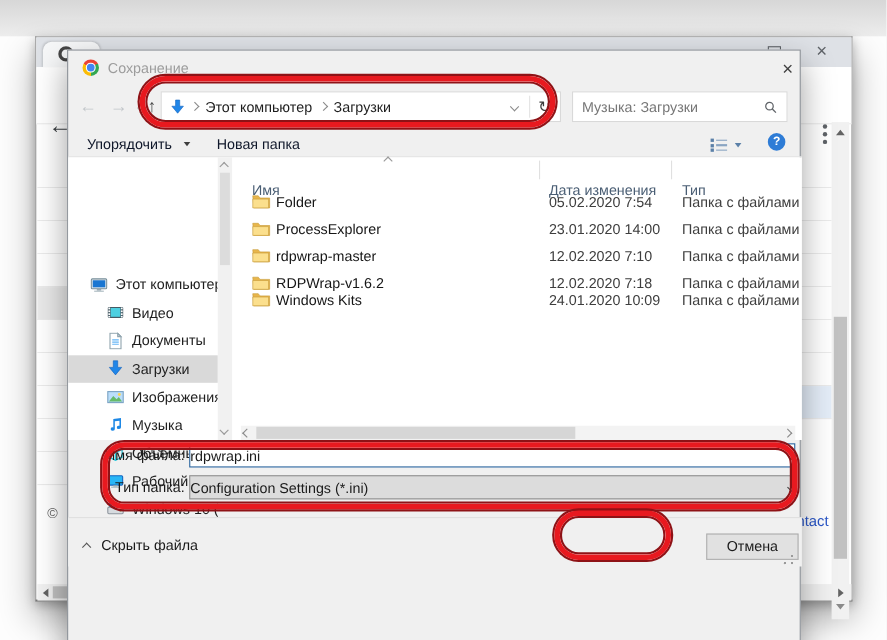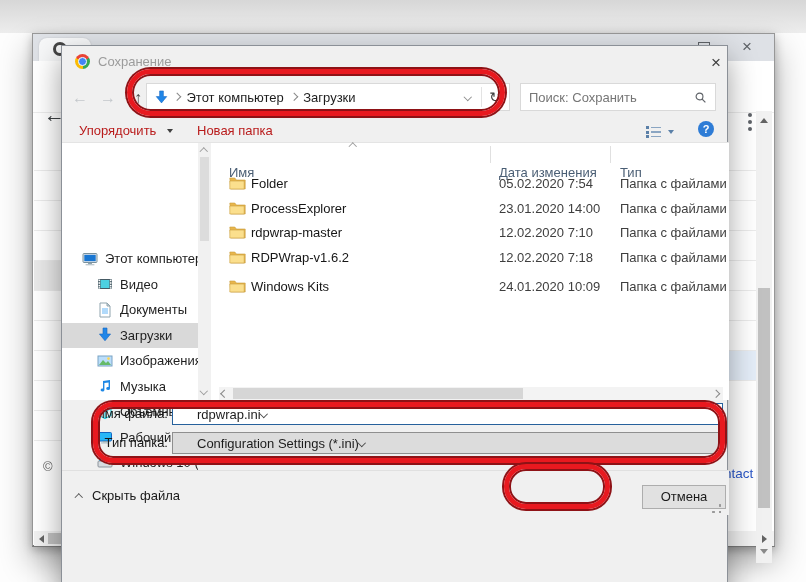--- a/index.html
+++ b/index.html
@@ -42,21 +42,21 @@
   .nav-glyph{top:43px;font-size:16px;color:#c3c7cb;line-height:18px}
   .addr{left:84px;top:37px;width:364px;height:28px;background:#fff;border:1px solid #d9d9d9;display:flex;align-items:center}
   .crumb{font-size:13px;color:#1d1d1d;white-space:nowrap}
   .chev{display:inline-block;width:5.5px;height:5.5px;border-right:1.4px solid #8a8a8a;border-bottom:1.4px solid #8a8a8a}
   .chev.r{transform:rotate(-45deg)}
   .chev.d{transform:rotate(45deg)}
   .chev.u{transform:rotate(-135deg)}
   .addr-refresh{font-size:14px;color:#3c3c3c}
   .addr-div{width:1px;height:20px;background:#e3e3e3;margin:0 7px}
   .search{left:458px;top:37px;width:196px;height:28px;background:#fff;border:1px solid #d9d9d9;display:flex;align-items:center;justify-content:space-between;padding:0 8px;color:#767676}
-  .tbar-txt{top:77px;font-size:13px;color:#b91c1c}
+  .tbar-txt{top:77px;font-size:13px;color:#0f172a}
   .tri-small{border-left:3.5px solid transparent;border-right:3.5px solid transparent;border-top:4.5px solid #3f3f3f}
   .view-ico{left:584px;top:80px;width:15px;height:11px}
   .view-ico b{position:absolute;left:0;width:3px;height:3px;background:#5b80a8}
   .view-ico s{position:absolute;left:5px;width:10px;height:1.6px;background:#8aa5c2}
   .help{left:636px;top:75px;width:16px;height:16px;border-radius:50%;background:#2e7cd6;color:#fff;font-size:11px;font-weight:bold;text-align:center;line-height:16px}
   .dlg-sep{left:0;top:96px;width:667px;height:1px;background:#e4e4e4}
   .dlg-main{left:0;top:97px;width:667px;height:257px;background:#fff}
   .side-item{left:0;width:136px;height:25px;display:flex;align-items:center;position:absolute}
   .side-item.sel{background:#d9d9d9}
   .side-item .icon{width:16px;height:16px;flex:none}
@@ -68,21 +68,21 @@
   .hdr-txt{top:22px;font-size:13px;color:#4a5e74;position:absolute;white-space:nowrap}
   .hdr-sep{top:3px;width:1px;height:17px;background:#e0e0e0;position:absolute}
   .file-row{left:150px;height:24px;position:absolute;width:517px}
   .file-row .icon{position:absolute;left:17px;top:3px;width:17px;height:15px}
   .file-row .nm{position:absolute;left:39px;top:3px;color:#161616;white-space:nowrap}
   .file-row .dt{position:absolute;left:287px;top:3px;color:#3e3e3e;white-space:nowrap}
   .file-row .tp{position:absolute;left:408px;top:3px;color:#3e3e3e;white-space:nowrap}
   .list-hscroll{left:157px;top:244px;width:504px;height:13px;background:#f3f3f3;position:absolute}
   .list-hthumb{left:14px;top:1px;width:290px;height:11px;background:#d6d6d6;position:absolute}
   .fld-lbl{width:86px;text-align:right;color:#181818;position:absolute}
-  .combo{left:110px;width:551px;height:22px;position:absolute;display:flex;align-items:center;padding:0 24px}
+  .combo{left:110px;width:551px;height:22px;position:absolute;display:flex;align-items:center;justify-content:space-between;padding:0 0}
   .combo.name{background:#fff;border:1px solid #26619c}
   .combo.type{background:#dcdcdc;border:1px solid #8f8f8f}
   .footer{left:0;top:424px;width:667px;height:45px;background:#f0f0f0;border-top:1px solid #e0e0e0}
   .btn{height:24px;width:84px;background:#e1e1e1;border:1px solid #adadad;text-align:center;line-height:22px;color:#1a1a1a;position:absolute;font-size:13px}
   .grip{left:650px;top:33px;width:9px;height:9px;position:absolute;background:
     radial-gradient(circle at 8px 1.5px,#9a9a9a 1.1px,transparent 1.3px),
     radial-gradient(circle at 8px 8px,#9a9a9a 1.1px,transparent 1.3px),
     radial-gradient(circle at 1.5px 8px,#9a9a9a 1.1px,transparent 1.3px)}
   
   .ring{position:absolute;border:5px solid #e8191f;box-shadow:0 0 0 2px #8e1216,inset 0 0 0 2px #8e1216;pointer-events:none;z-index:50}
@@ -165,21 +165,21 @@
     <span class="crumb" style="margin:0 7px">Этот компьютер</span>
     <span class="chev r"></span>
     <span class="crumb" style="margin:0 7px">Загрузки</span>
     <span style="flex:1"></span>
     <span class="chev d" style="margin-right:4px"></span>
     <span class="addr-div"></span>
     <span class="addr-refresh" style="margin-right:8px">↻</span>
   </div>
 
   <div class="abs search">
-    <span>Поиск: Сохранить</span>
+    <span>Музыка: Загрузки</span>
     <span class="icon" style="width:13px;height:13px">
         <svg viewBox="0 0 16 16">
           <circle cx="6.8" cy="6.8" r="4.2" fill="none" stroke="#5f6368" stroke-width="1.4"></circle>
           <line x1="10" y1="10" x2="14" y2="14" stroke="#5f6368" stroke-width="1.5"></line>
         </svg>
       </span>
   </div>
 
   <span class="abs tbar-txt" style="left:17px">Упорядочить</span>
   <span class="tri tri-small" style="left:105px;top:83px"></span>
@@ -360,21 +360,21 @@
           <span class="icon">
             <svg viewBox="0 0 17 15">
               <path d="M0.8 2 h5 l1.6 2 h8.8 v9 h-14.4 z" fill="#e8b64c" stroke="#c99e3c" stroke-width="0.6"></path>
               <path d="M0.8 5 h14.4 v8 h-14.4 z" fill="#fbdf8d" stroke="#c99e3c" stroke-width="0.6"></path>
             </svg>
           </span>
           <span class="nm">RDPWrap-v1.6.2</span>
           <span class="dt">12.02.2020 7:18</span>
           <span class="tp">Папка с файлами</span>
         </div>
-        <div class="file-row" style="top: 133px;">
+        <div class="file-row" style="top: 119px;">
           <span class="icon">
             <svg viewBox="0 0 17 15">
               <path d="M0.8 2 h5 l1.6 2 h8.8 v9 h-14.4 z" fill="#e8b64c" stroke="#c99e3c" stroke-width="0.6"></path>
               <path d="M0.8 5 h14.4 v8 h-14.4 z" fill="#fbdf8d" stroke="#c99e3c" stroke-width="0.6"></path>
             </svg>
           </span>
           <span class="nm">Windows Kits</span>
           <span class="dt">24.01.2020 10:09</span>
           <span class="tp">Папка с файлами</span>
         </div>

